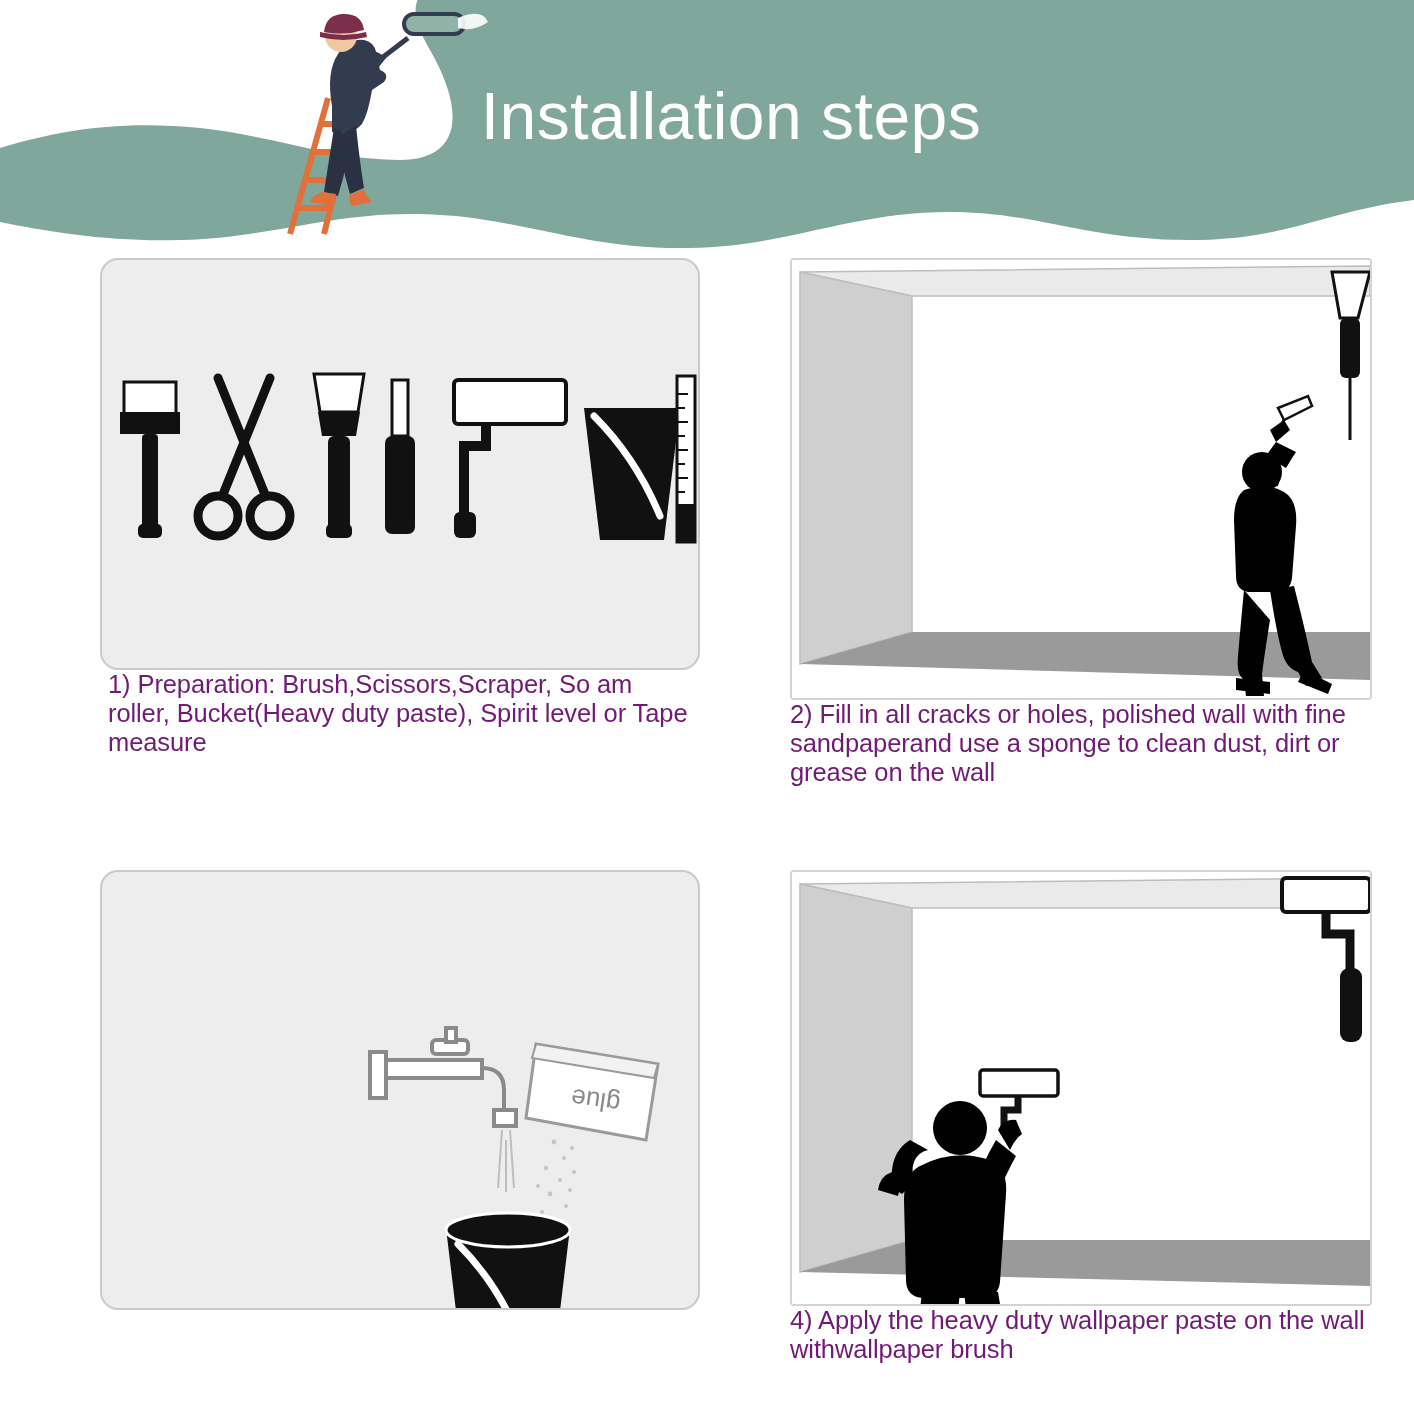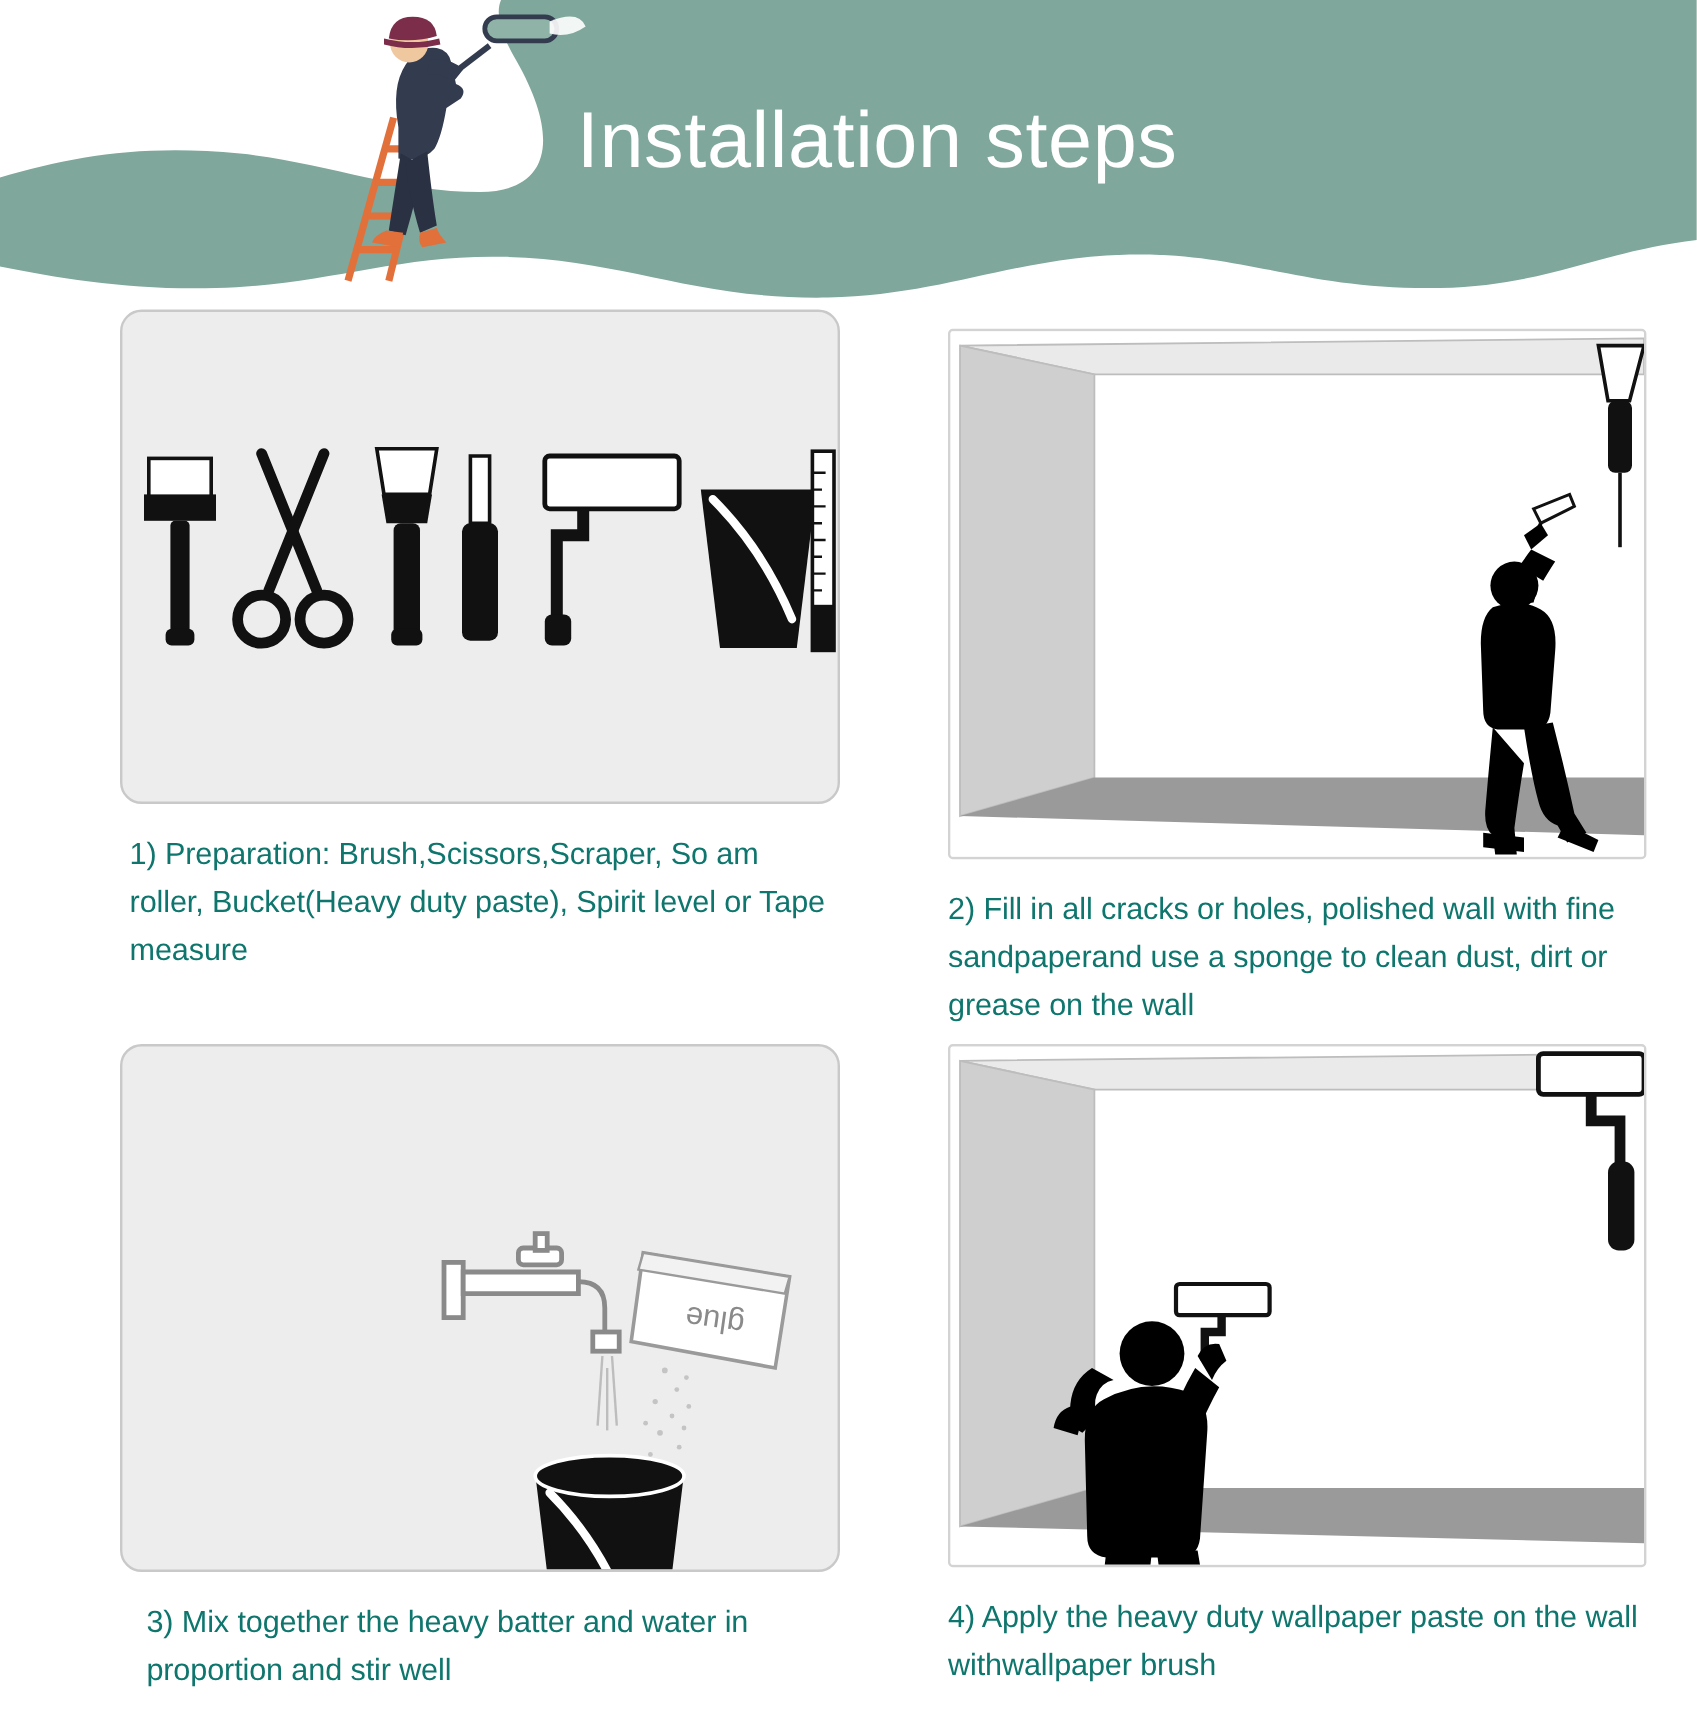--- a/index.html
+++ b/index.html
@@ -45,21 +45,21 @@
   .grid {
     position: absolute;
     left: 0;
     top: 258px;
     width: 1414px;
   }
   .step {
     position: absolute;
   }
   .step-1 { left: 100px;  top: 0px;   width: 600px; }
-  .step-2 { left: 790px;  top: 16px;   width: 580px; }
+  .step-2 { left: 790px;  top: 0px;   width: 580px; }
   .step-3 { left: 100px;  top: 612px; width: 600px; }
   .step-4 { left: 790px;  top: 612px; width: 652px; }
 
   .panel {
     border: 2px solid #c9c9c9;
     border-radius: 18px;
     background: #ededed;
     position: relative;
     overflow: hidden;
   }
@@ -70,23 +70,22 @@
     border-radius: 4px;
     background: #ffffff;
     position: relative;
     overflow: hidden;
   }
   .panel-2 { width: 578px; height: 438px; }
   .panel-4 { width: 578px; height: 432px; }
 
   .caption {
     font-size: 25.5px;
-    line-height: 40px;
-    color: #0f766e;
-    margin-top: 22px;
+    line-height: 29px;
+    color: #701a75;
     letter-spacing: -0.1px;
   }
   .caption .num { white-space: pre; }
   .cap-indent-1 { padding-left: 8px; }
   .cap-indent-3 { padding-left: 22px; }
 
   svg.fill { display:block; }
 </style>
 </head>
 <body>
@@ -282,24 +281,20 @@
         </g>
 
         <g>
           <path d="M344,356 q60,26 124,0 l-20,166 l-84,0 Z" fill="#111"></path>
           <ellipse cx="406" cy="358" rx="62" ry="17" fill="#111"></ellipse>
           <ellipse cx="406" cy="358" rx="62" ry="17" fill="none" stroke="#ffffff" stroke-width="3"></ellipse>
           <path d="M356,372 q44,44 66,106" fill="none" stroke="#ffffff" stroke-width="7" stroke-linecap="round"></path>
         </g>
       </svg>
     </div>
-    <div class="caption cap-indent-3">
-      <span class="num">3)</span>
-      <span>Mix together the heavy batter and water in proportion and stir well</span>
-    </div>
   </div>
 
   <div class="step step-4">
     <div class="panel-plain panel-4">
       <svg class="fill" width="578" height="432" viewBox="0 0 578 432" xmlns="http://www.w3.org/2000/svg">
         <rect x="0" y="0" width="578" height="432" fill="#ffffff"></rect>
 
         <path d="M8,12 L120,36 L578,36 L578,6 Z" fill="#eaeaea" stroke="#bdbdbd" stroke-width="1.5"></path>
 
         <path d="M8,12 L120,36 L120,368 L8,400 Z" fill="#cfcfcf" stroke="#bdbdbd" stroke-width="1.5"></path>

